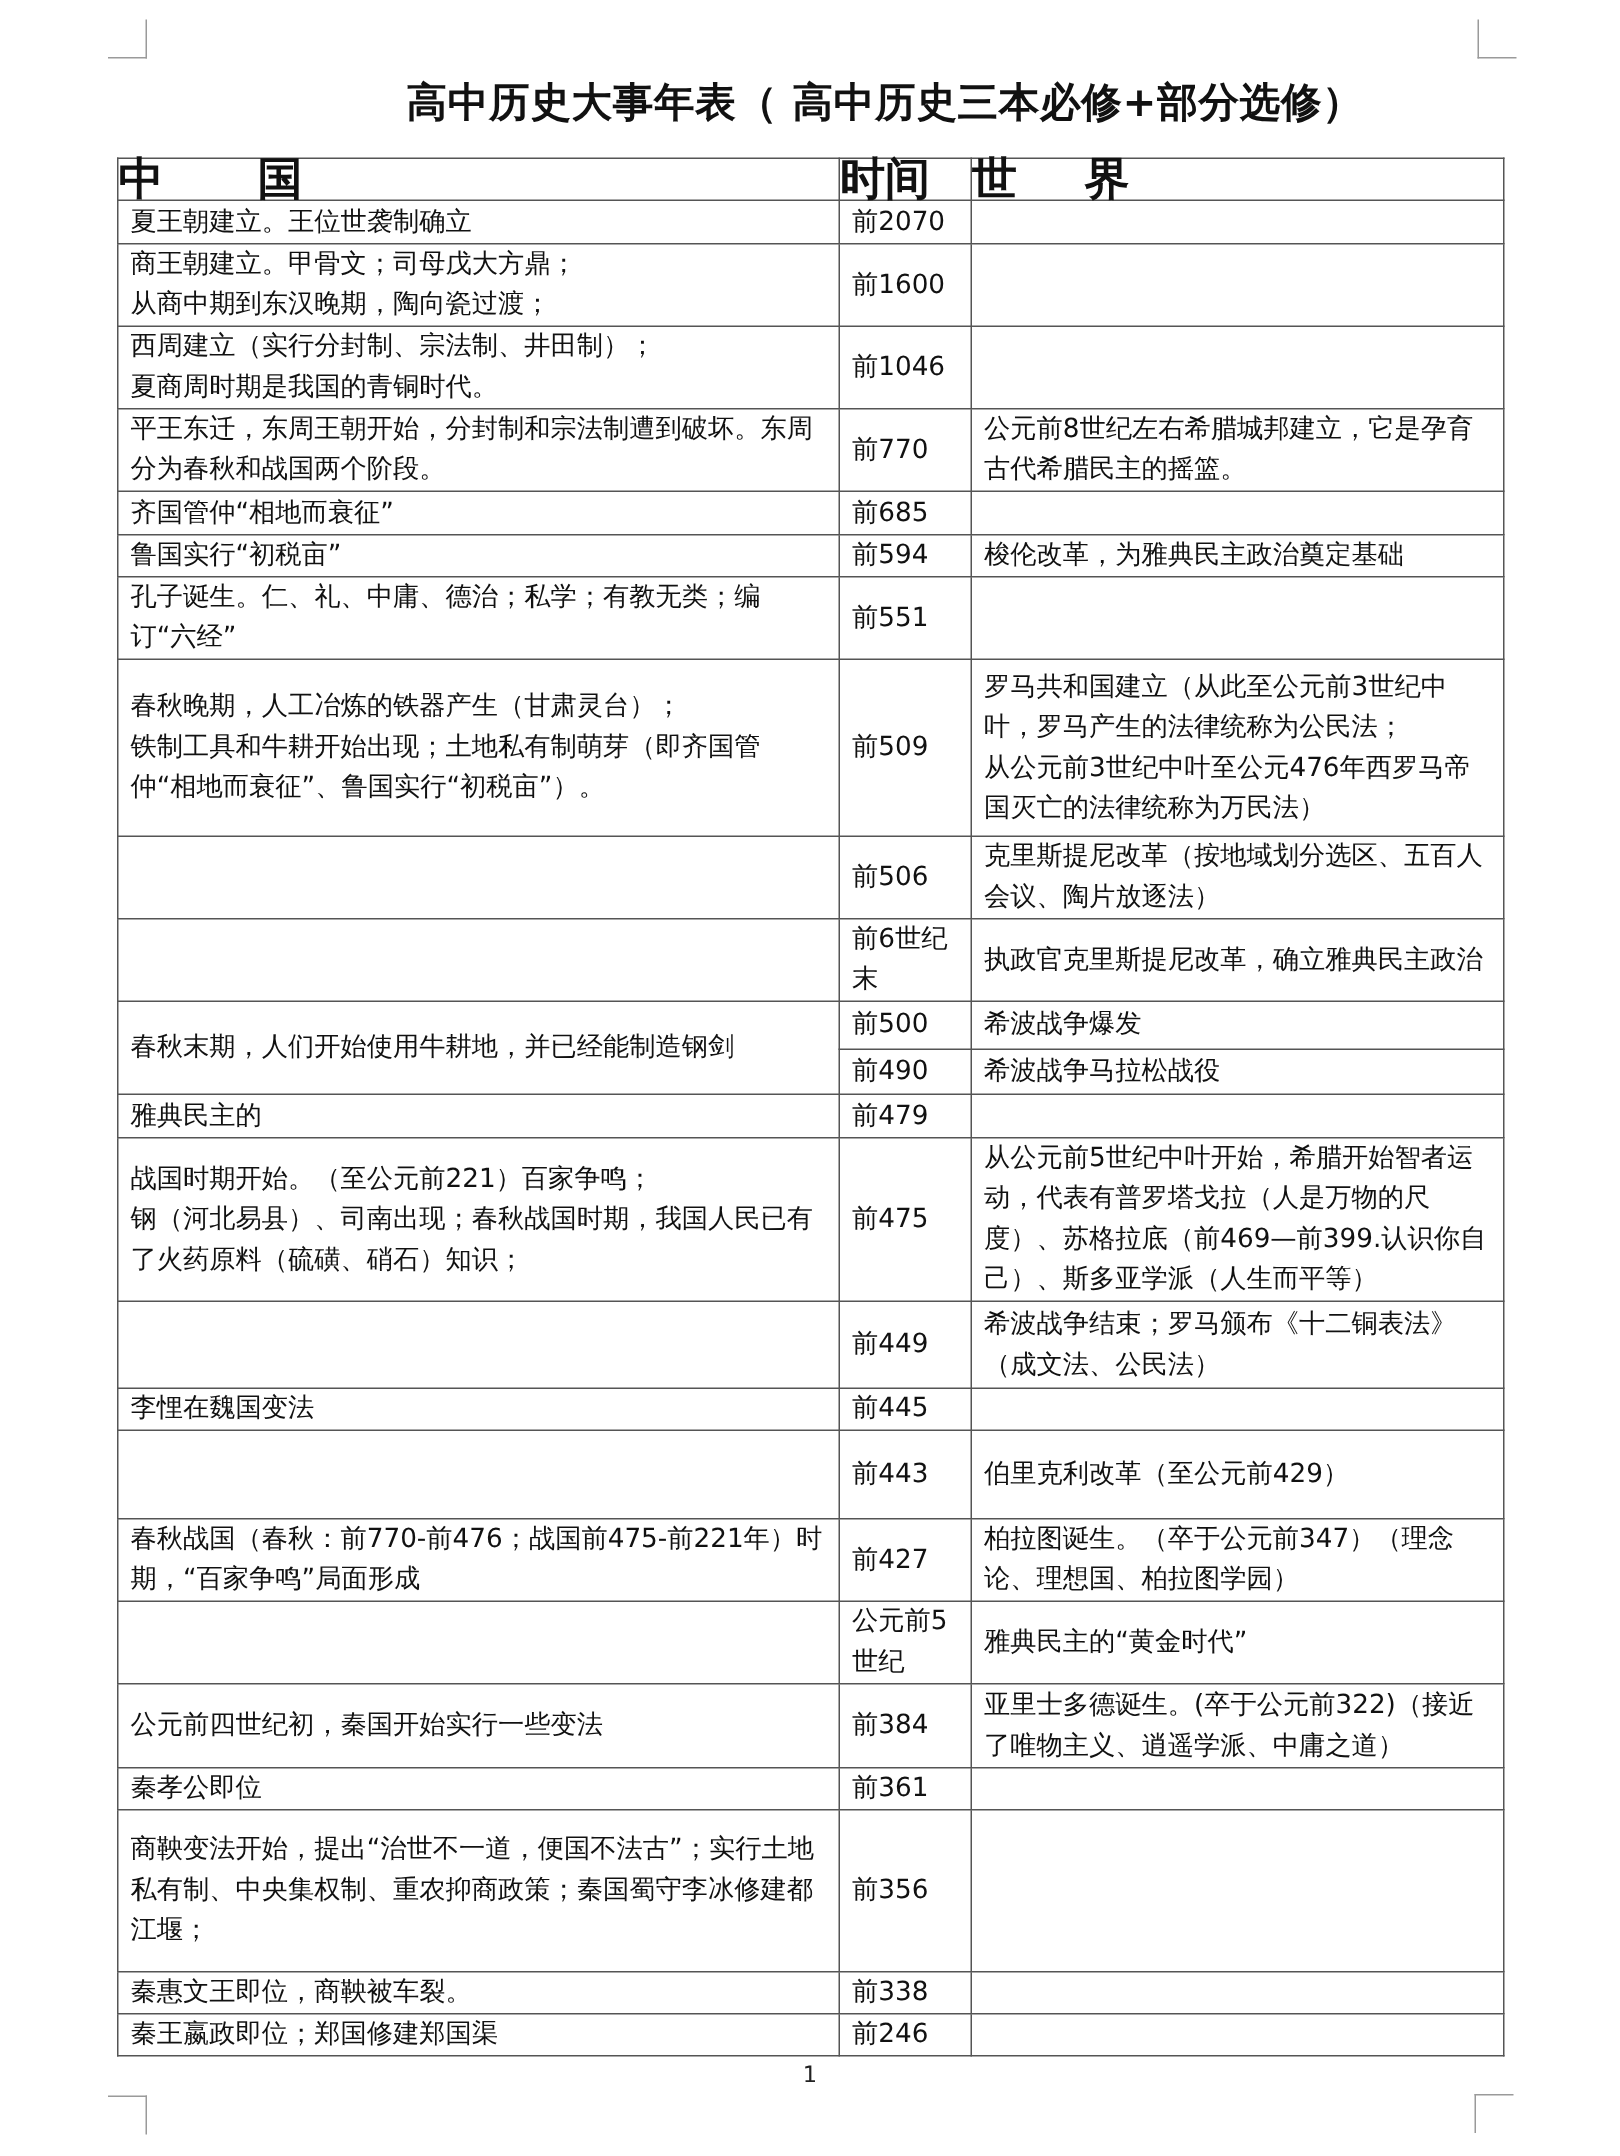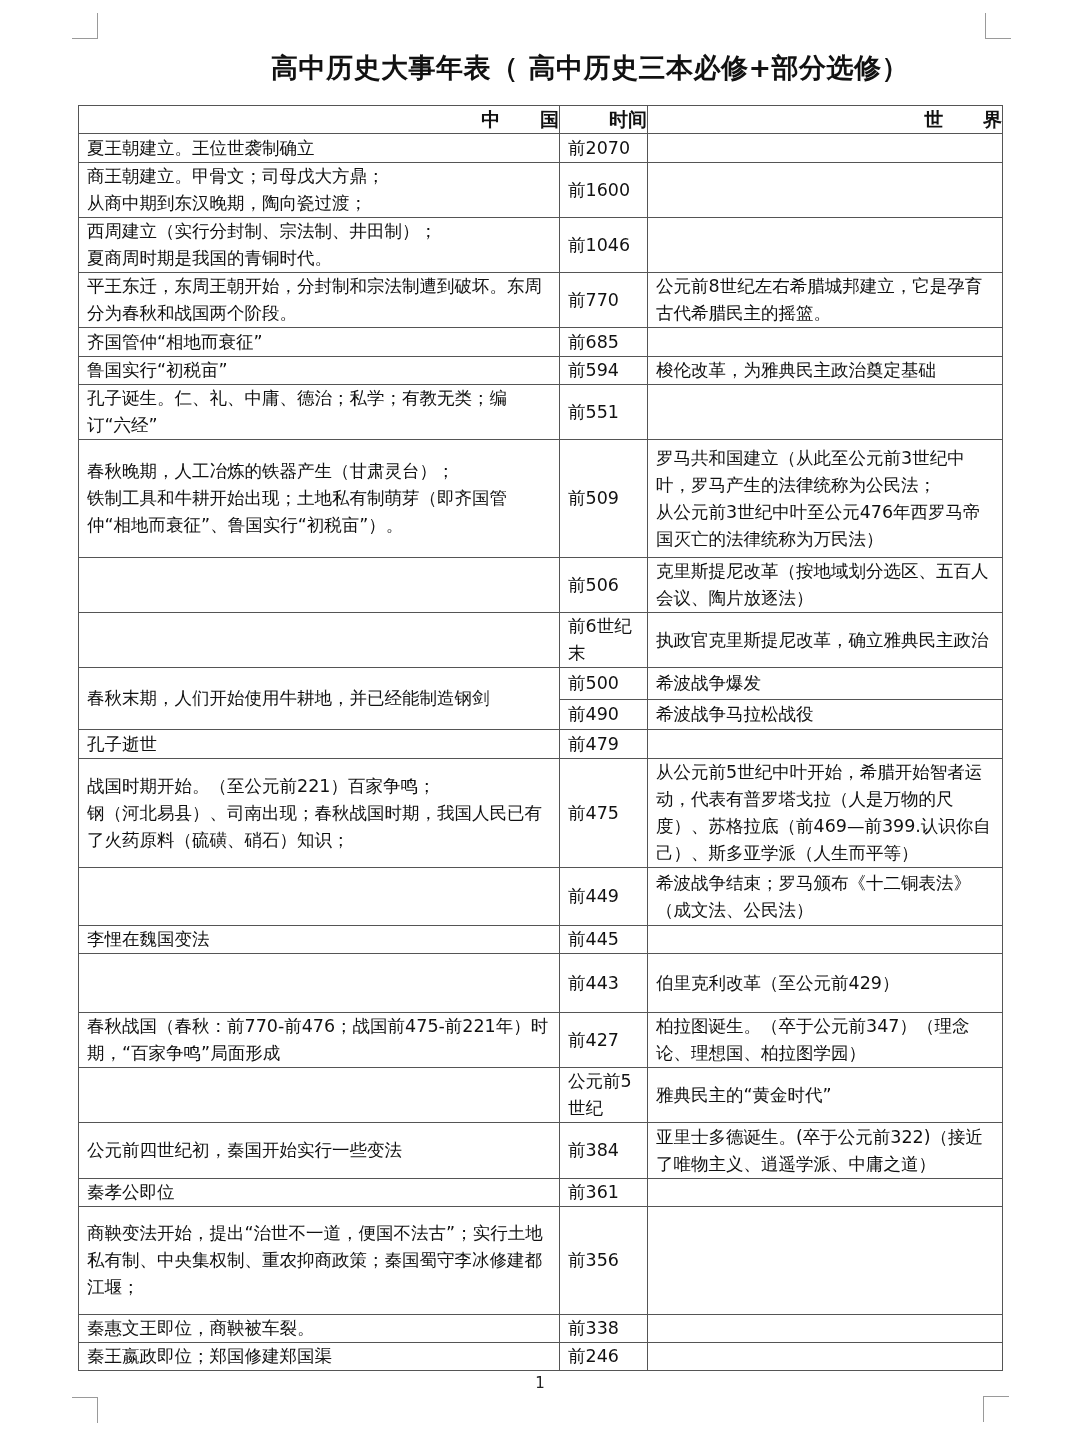--- a/index.html
+++ b/index.html
@@ -8,21 +8,21 @@
   .corner { position:absolute; width:25px; height:25px; border-color:#9a9a9a; border-style:solid; border-width:0; }
   .c-tl { left:72px; top:13px; border-right-width:1px; border-bottom-width:1px; }
   .c-tr { left:985px; top:13px; border-left-width:1px; border-bottom-width:1px; }
   .c-bl { left:72px; top:1397px; border-right-width:1px; border-top-width:1px; }
   .c-br { left:983px; top:1396px; border-left-width:1px; border-top-width:1px; }
   .title { position:absolute; left:0; width:1180px; top:50px; text-align:center;
            font-size:27px; font-weight:bold; letter-spacing:0.5px; color:#111; }
   table.events { position:absolute; left:78px; top:105px; width:924px; border-collapse:collapse; table-layout:fixed; }
   table.events td, table.events th { border:1.5px solid #555; padding:0 8px; vertical-align:middle;
            font-size:17.5px; line-height:27px; font-weight:normal; text-align:left; }
-  table.events th { font-size:19px; font-weight:bold; text-align:right; height:27px; line-height:27px; padding:0; }
+  table.events th { font-size:30px; font-weight:bold; text-align:left; height:27px; line-height:27px; padding:0; }
   col.c-cn { width:481px; } col.c-time { width:88px; } col.c-world { width:355px; }
   td.time { padding:0 6px 0 9px; }
   .multiline { white-space:pre-line; }
   .page-num { position:absolute; left:0; width:1080px; top:1374px; text-align:center; font-size:15px; color:#222; }
 </style>
 </head>
 <body>
 
 <div class="corner c-tl"></div>
 <div class="corner c-tr"></div>
@@ -34,21 +34,21 @@
 <table class="events">
   <colgroup>
       <col class="c-cn">
       <col class="c-time">
       <col class="c-world">
     </colgroup>
   <thead>
     <tr>
       <th style="white-space:pre;">中      国</th>
       <th>时间</th>
-      <th style="white-space:pre;">世      界</th>
+      <th style="white-space:pre;font-family:Liberation Serif, serif;">世      界</th>
     </tr>
   </thead>
   <tbody id="tbody">
       <tr style="height: 29px;">
         <td class="multiline">夏王朝建立。王位世袭制确立</td>
         <td class="time">前2070</td>
         <td class="multiline"></td>
       </tr>
       <tr style="height: 55px; padding-left: 21px;">
         <td class="multiline">商王朝建立。甲骨文；司母戊大方鼎；
@@ -102,21 +102,21 @@
       <tr style="height: 32px; padding-left: 41px;">
         <td class="multiline" rowspan="2">春秋末期，人们开始使用牛耕地，并已经能制造钢剑</td>
         <td class="time">前500</td>
         <td class="multiline">希波战争爆发</td>
       </tr>
       <tr style="height: 30px;">
         <td class="time">前490</td>
         <td class="multiline">希波战争马拉松战役</td>
       </tr>
       <tr style="height: 29px;">
-        <td class="multiline">孔子逝世</td>
+        <td class="multiline">雅典民主的</td>
         <td class="time">前479</td>
         <td class="multiline"></td>
       </tr>
       <tr style="height: 109px;">
         <td class="multiline">战国时期开始。（至公元前221）百家争鸣；
 钢（河北易县）、司南出现；春秋战国时期，我国人民已有了火药原料（硫磺、硝石）知识；</td>
         <td class="time">前475</td>
         <td class="multiline">从公元前5世纪中叶开始，希腊开始智者运动，代表有普罗塔戈拉（人是万物的尺度）、苏格拉底（前469—前399.认识你自己）、斯多亚学派（人生而平等）</td>
       </tr>
       <tr style="height: 58px;">

